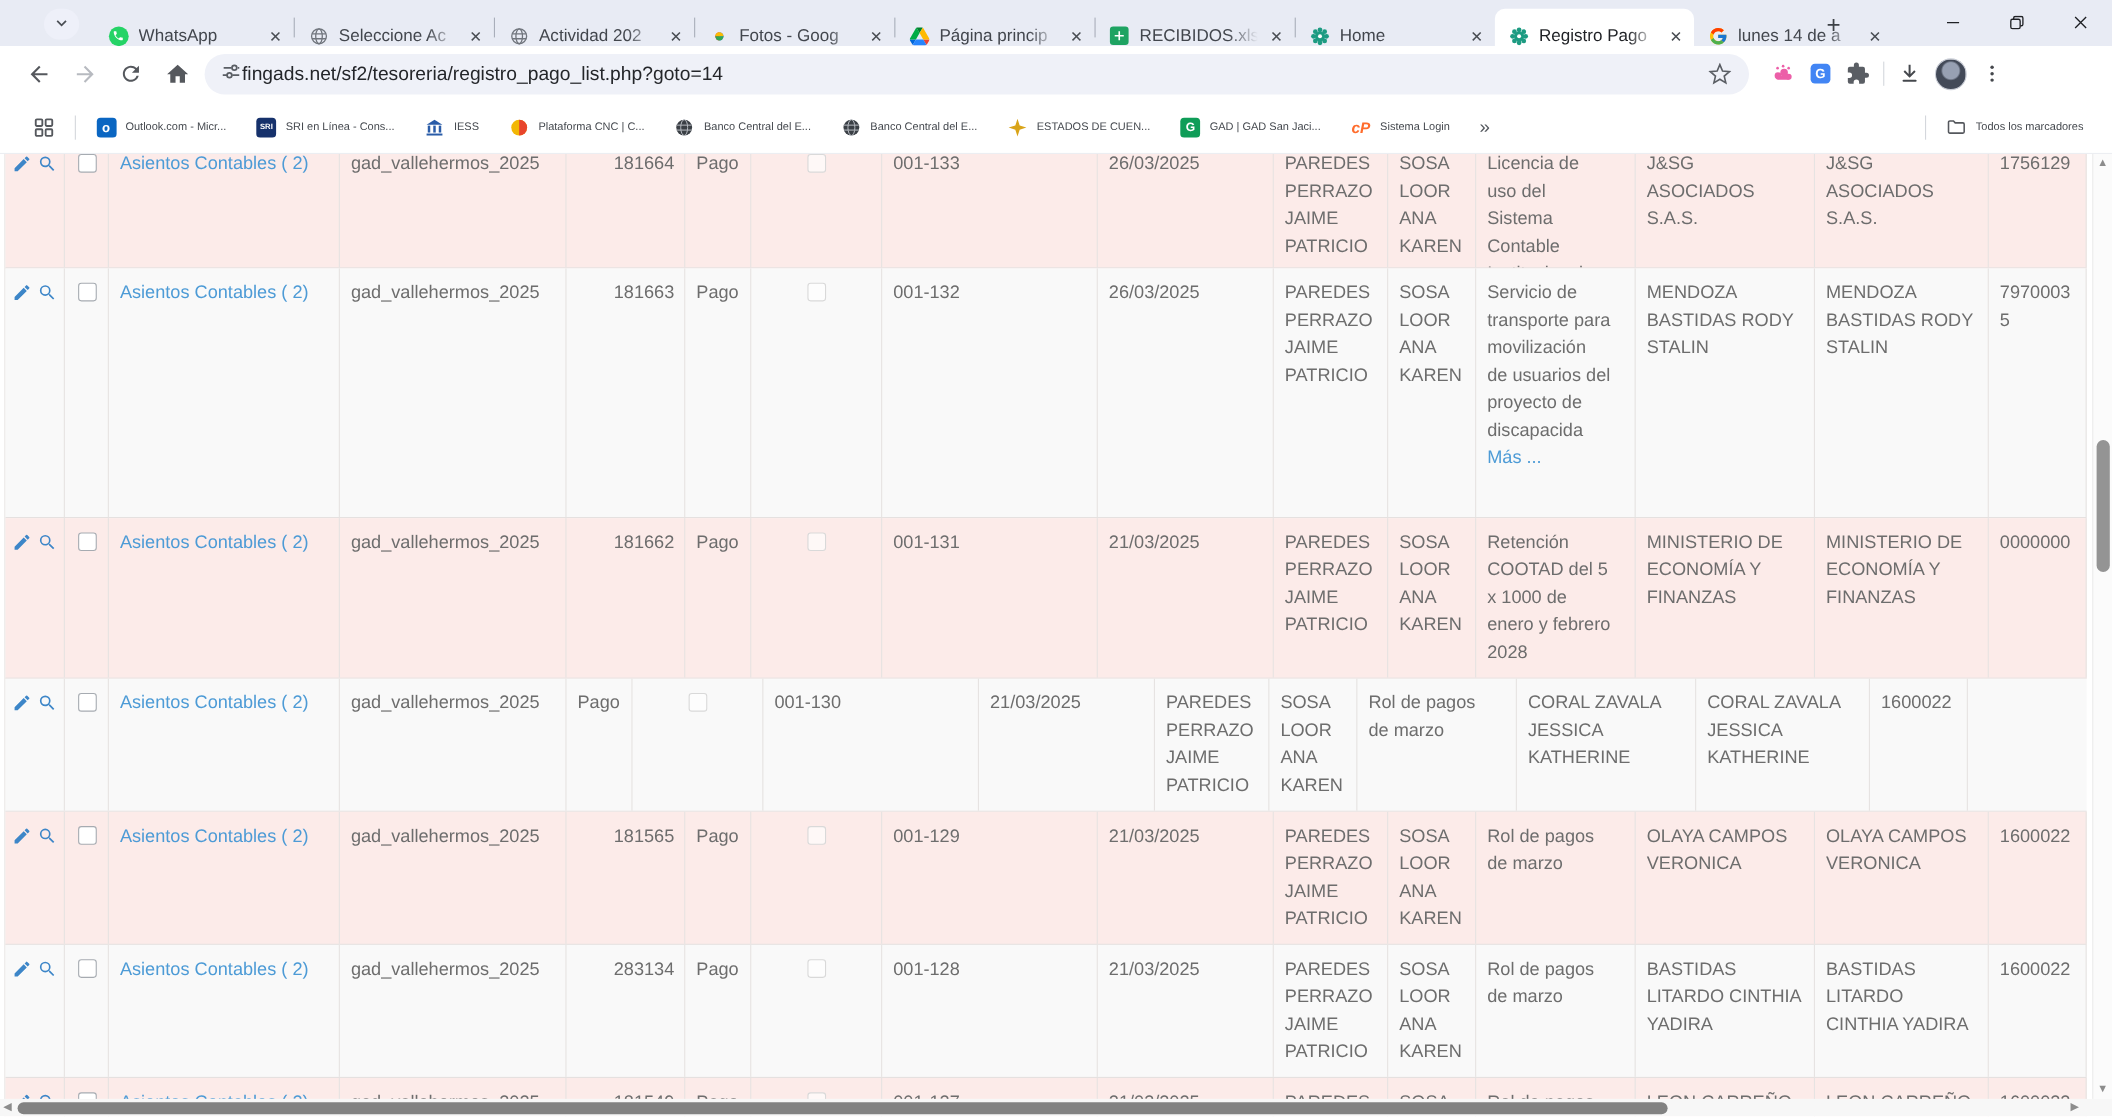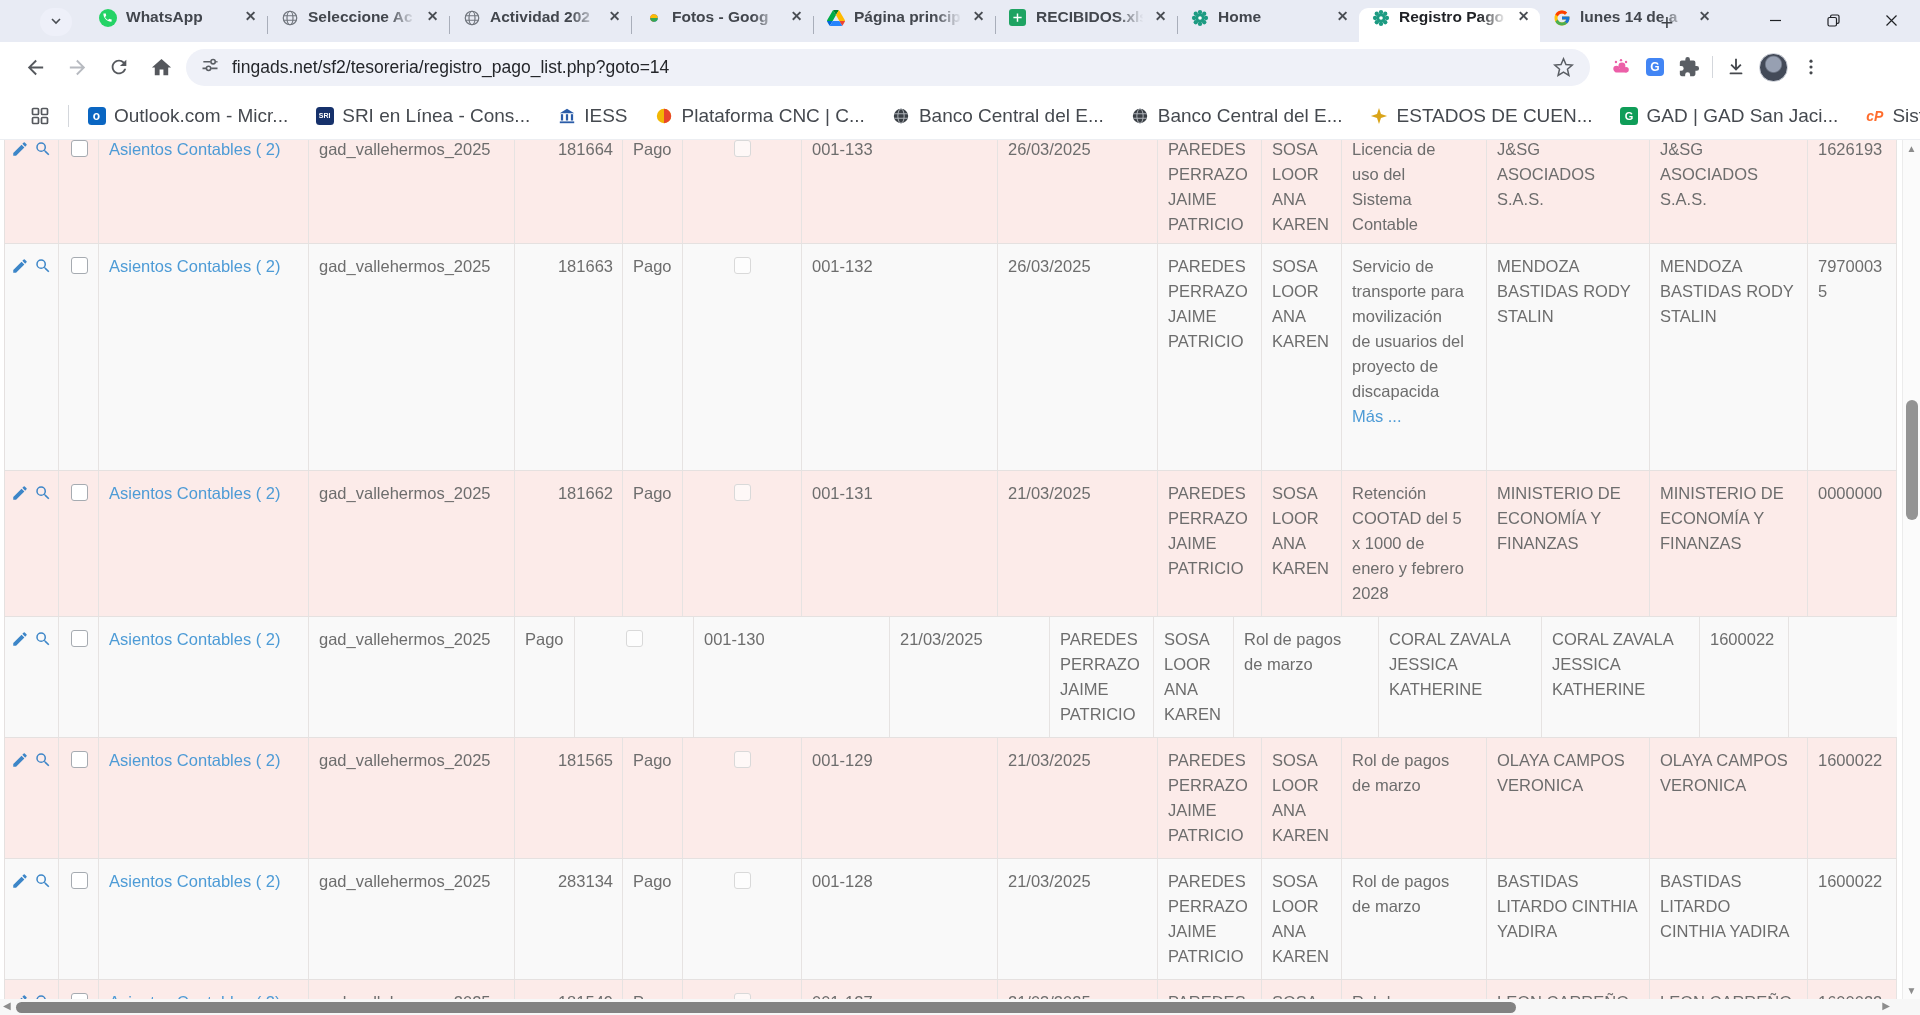--- a/index.html
+++ b/index.html
@@ -4,54 +4,54 @@
 <style>
   html,body{margin:0;padding:0;background:#fff;width:1920px;height:1015px;overflow:hidden;
     font-family:"Liberation Sans",sans-serif;}
   .browser{position:relative;width:1920px;height:1015px;overflow:hidden;background:#fff;}
 
   
   .tabstrip{position:absolute;top:0;left:0;width:1920px;height:42px;background:#e8ebf4;}
   .tabsearch{position:absolute;left:40px;top:8px;width:32px;height:28px;border:none;background:#eef0f9;
     border-radius:14px;display:flex;align-items:center;justify-content:center;padding:0;cursor:pointer;}
   #tabs{position:absolute;left:86px;top:8px;height:34px;display:flex;align-items:flex-end;}
-  .tab{width:181px;height:34px;display:flex;align-items:flex-start;padding:0 8px 0 12px;box-sizing:border-box;
-    border-radius:9px 9px 0 0;position:relative;flex:none;cursor:pointer;font-weight:bold;}
+  .tab{width:181px;height:34px;display:flex;align-items:flex-end;padding:0 8px 0 12px;box-sizing:border-box;
+    border-radius:9px 9px 0 0;position:relative;flex:none;cursor:pointer;}
   .tab.active{background:#ffffff;}
   .tab .fv{width:19px;height:19px;flex:none;display:flex;align-items:center;justify-content:center;}
   .tab .lbl{flex:1;margin-left:9px;font-size:15.5px;color:#42464d;white-space:nowrap;overflow:hidden;
     -webkit-mask-image:linear-gradient(90deg,#000 72%,transparent 96%);
     mask-image:linear-gradient(90deg,#000 72%,transparent 96%);}
   .tab.active .lbl{color:#1f2125;}
   .tab .x{width:17px;height:17px;margin-left:4px;flex:none;color:#494d53;font-size:14px;line-height:17px;
     text-align:center;border-radius:50%;}
   .tabsep{width:1px;height:18px;background:#a9aeba;align-self:center;flex:none;}
   .newtab{position:absolute;left:1652px;top:9px;width:30px;height:28px;border:none;background:transparent;
     color:#3d4146;font-size:22px;line-height:26px;text-align:center;padding:0;cursor:pointer;}
   .wincontrols{position:absolute;right:0;top:0;height:40px;display:flex;}
   .wc{width:58px;height:40px;display:flex;align-items:center;justify-content:center;color:#1f2125;}
 
   
   .toolbar{position:absolute;top:42px;left:0;width:1920px;height:50px;background:#fff;display:flex;align-items:center;}
   .navbtn{width:34px;height:34px;border:none;background:transparent;display:flex;align-items:center;
     justify-content:center;padding:0;flex:none;cursor:pointer;}
   .omnibox{flex:none;width:1404px;height:37px;margin-left:8px;background:#eff1f8;border-radius:19px;
     display:flex;align-items:center;padding:0 10px 0 14px;box-sizing:border-box;}
-  .omnibox .url{margin-left:12px;font-size:17.5px;color:#24262a;white-space:nowrap;flex:1;overflow:hidden;}
+  .omnibox .url{font-size:17.5px;color:#24262a;white-space:nowrap;flex:1;overflow:hidden;}
   .tbicon{width:34px;height:34px;display:flex;align-items:center;justify-content:center;flex:none;cursor:pointer;}
   .tbdiv{width:1px;height:22px;background:#d4d7dc;margin:0 6px;flex:none;}
   .avatar{width:29px;height:29px;border-radius:50%;flex:none;margin:0 6px;cursor:pointer;
     background:radial-gradient(circle at 50% 38%, #97a0b2 0 34%, #434a58 42%);border:1px solid #c9cdd6;box-sizing:border-box;}
 
   
   .bookmarks{position:absolute;top:92px;left:0;width:1920px;height:48px;background:#fff;display:flex;
     align-items:center;box-sizing:border-box;border-bottom:1px solid #eceef2;padding-left:30px;}
   .bm{display:flex;align-items:center;margin-right:27px;flex:none;cursor:pointer;}
   .bm .fv{width:19px;height:19px;margin-right:8px;display:flex;align-items:center;justify-content:center;flex:none;}
-  .bm .bl{font-size:19px;color:#45494f;white-space:nowrap;}
+  .bm .bl{font-size:10px;color:#45494f;white-space:nowrap;}
   .bmsep{width:1px;height:22px;background:#d4d7dc;margin-right:18px;flex:none;}
   .overflow-chevrons{font-size:17px;color:#55595f;letter-spacing:-2px;flex:none;cursor:pointer;margin-right:20px;}
   .spacer{flex:1;}
 
   
   .content{position:absolute;top:140px;left:0;width:1920px;height:875px;background:#fff;overflow:hidden;}
   .tbl{position:absolute;top:-14px;left:4px;border-top:1px solid #e5e1e0;border-left:1px solid #e5e1e0;}
   .row{display:flex;box-sizing:border-box;border-bottom:1px solid #e5e1e0;}
   .row.pink{background:#fcebe9;}
   .row.plain{background:#f9f9f9;}
@@ -439,21 +439,21 @@
           <div class="cell cbc" style="width:119px">
             <span class="cb disabled"></span>
           </div>
           <div class="cell" style="width:196px">001-133</div>
           <div class="cell" style="width:160px">26/03/2025</div>
           <div class="cell" style="width:104px">PAREDES PERRAZO JAIME PATRICIO</div>
           <div class="cell" style="width:80px">SOSA LOOR ANA KAREN</div>
           <div class="cell desc" style="width:145px"><span>Licencia de uso del Sistema Contable Institucional</span></div>
           <div class="cell" style="width:163px">J&amp;SG ASOCIADOS S.A.S.</div>
           <div class="cell" style="width:158px">J&amp;SG ASOCIADOS S.A.S.</div>
-          <div class="cell" style="width:89px">1626193</div>
+          <div class="cell" style="width:89px">1756129</div>
         </div>
         <div class="row plain" style="height: 227px;">
           <div class="cell icons" style="width:54px">
             <span><svg width="18" height="18" viewBox="0 0 24 24" fill="#3d86c8">
                 <path d="M3 17.25V21h3.75L17.81 9.94l-3.75-3.75L3 17.25zM20.71 7.04a.996.996 0 0 0 0-1.41l-2.34-2.34a.996.996 0 0 0-1.41 0l-1.83 1.83 3.75 3.75 1.83-1.83z"></path>
               </svg></span>
             <span><svg width="18" height="18" viewBox="0 0 24 24" fill="#3d86c8">
                 <path d="M15.5 14h-.79l-.28-.27A6.47 6.47 0 0 0 16 9.5 6.5 6.5 0 1 0 9.5 16c1.61 0 3.09-.59 4.23-1.57l.27.28v.79l5 4.99L20.49 19l-4.99-5zm-6 0A4.5 4.5 0 1 1 14 9.5 4.5 4.5 0 0 1 9.5 14z"></path>
               </svg></span>
           </div>

